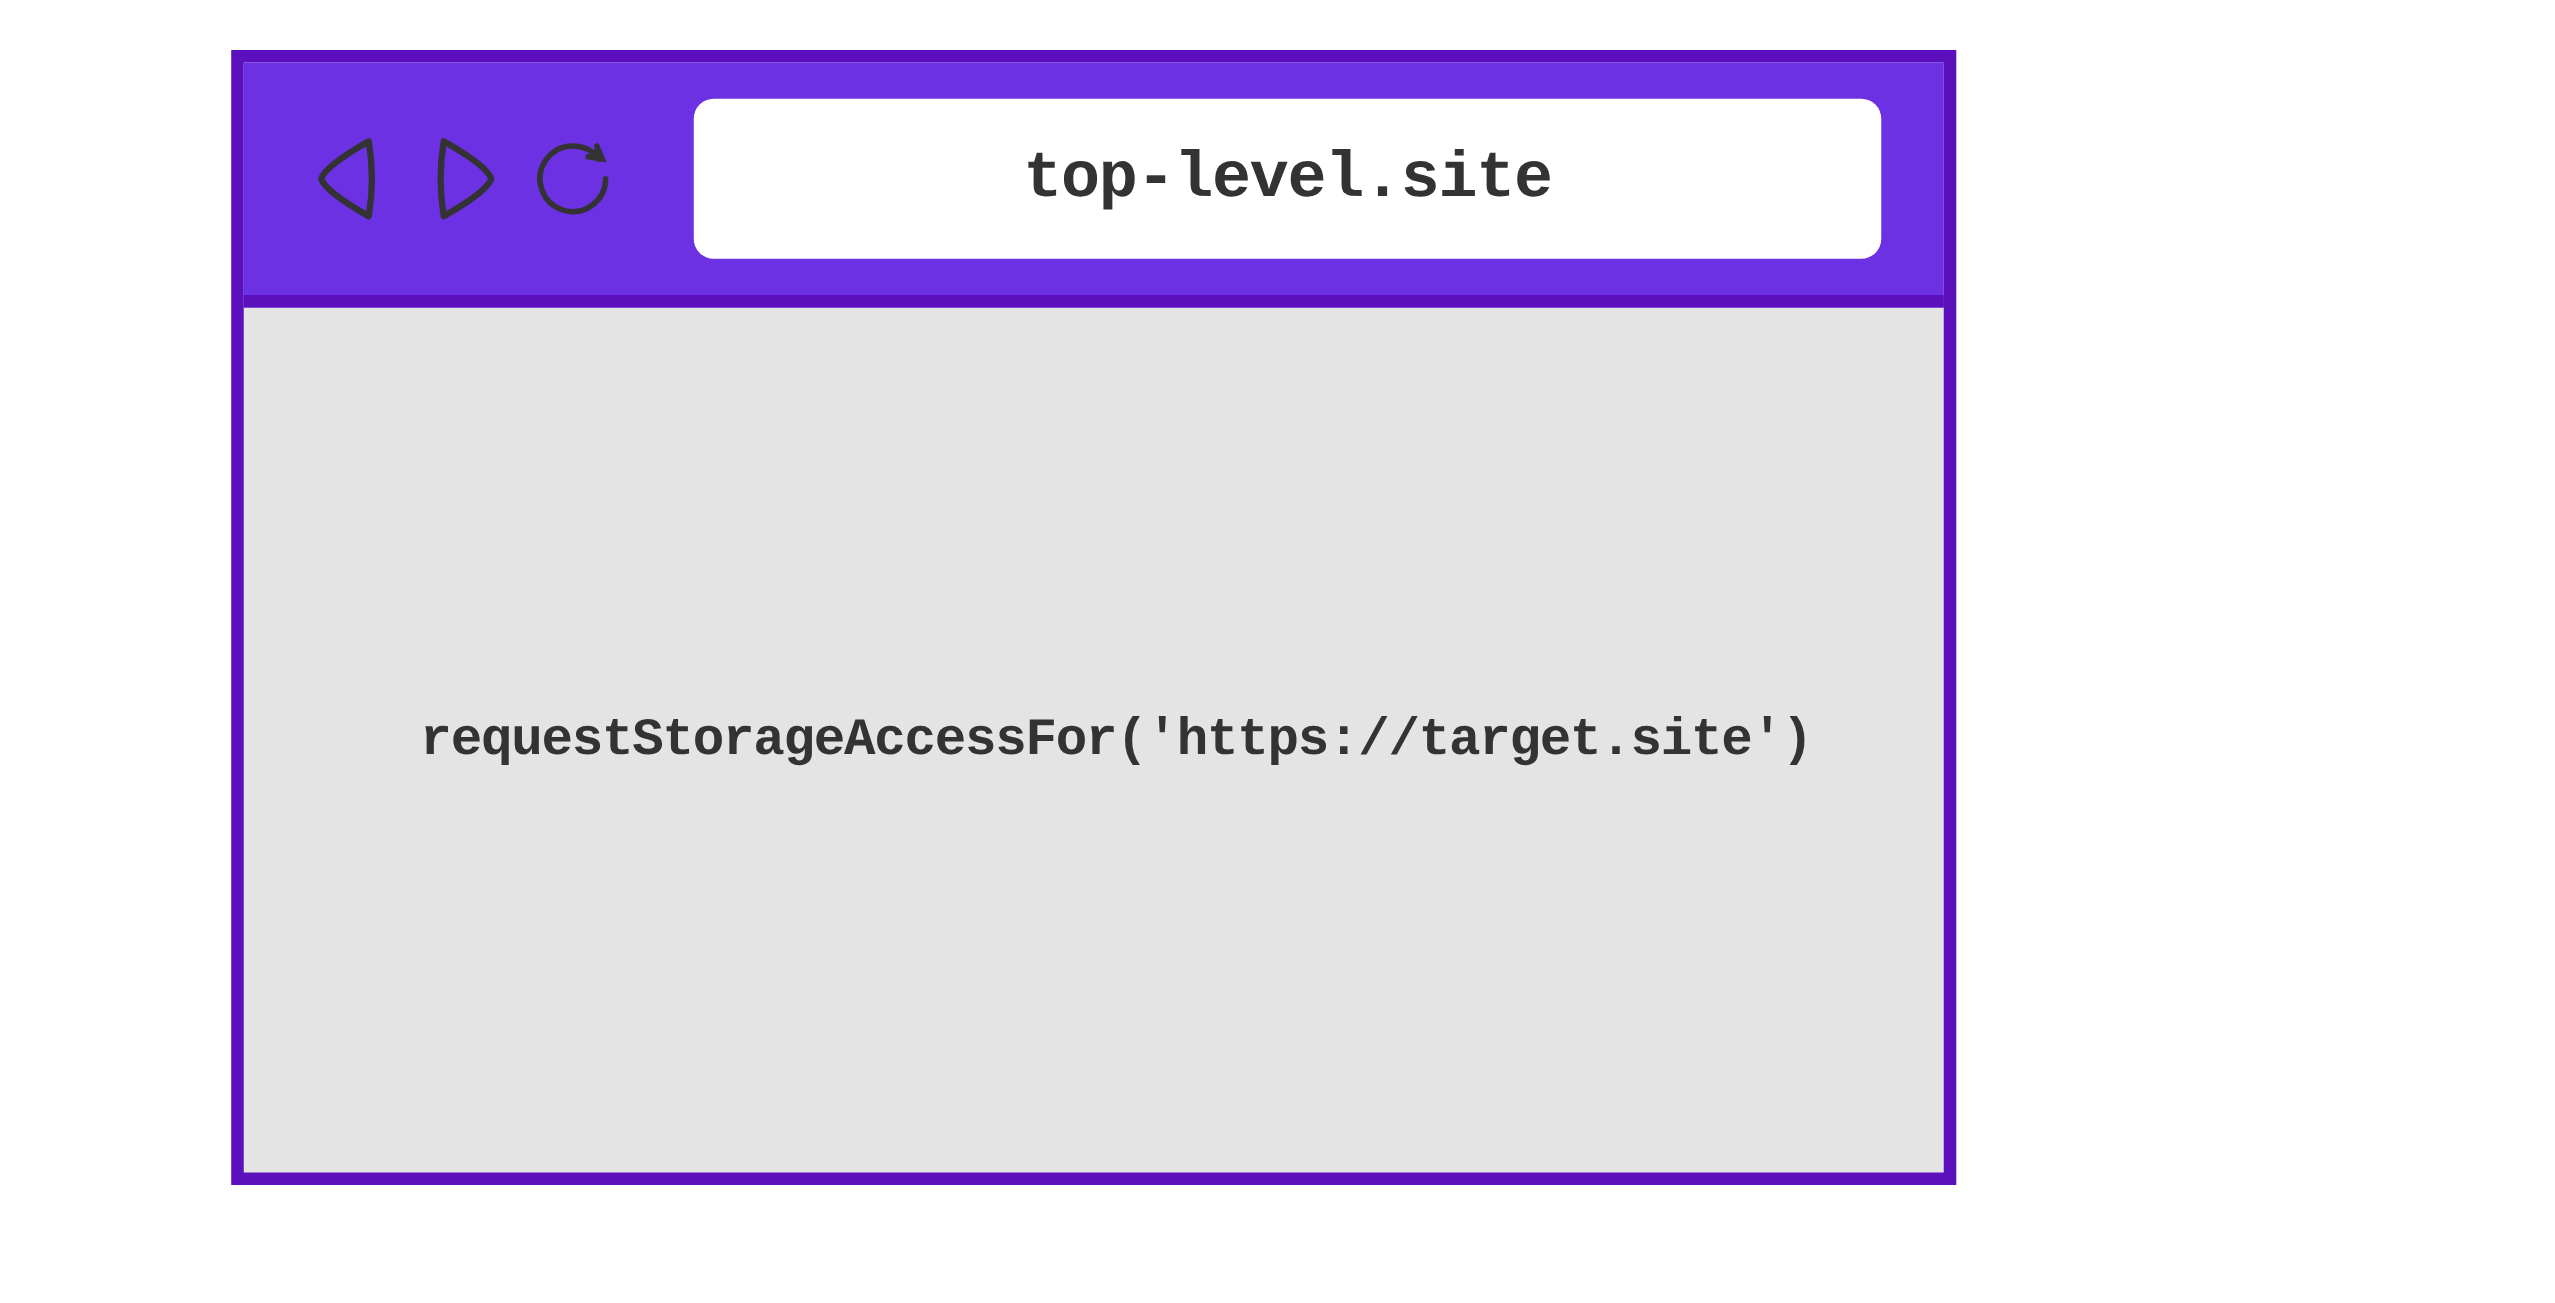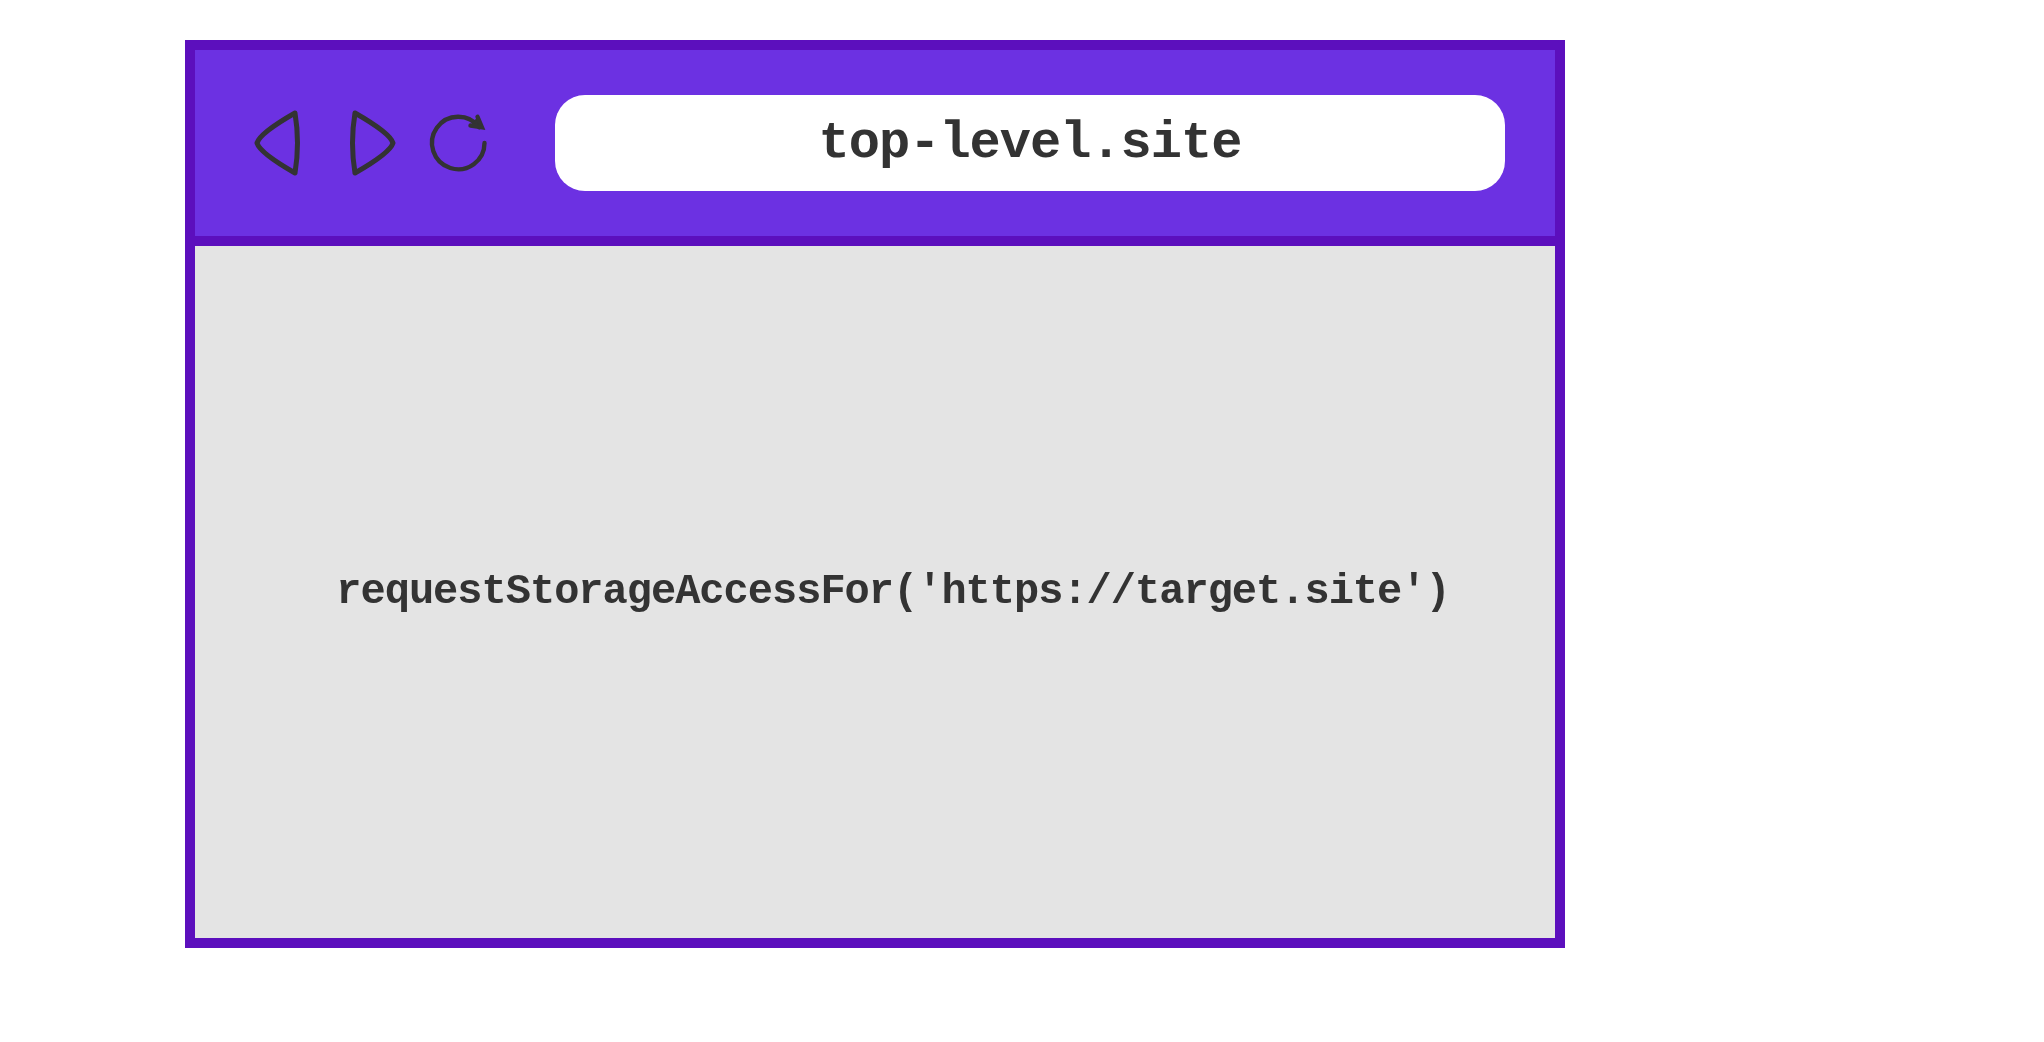--- a/index.html
+++ b/index.html
@@ -52,23 +52,23 @@
       justify-content: center;
     }
     
     .nav-icon svg {
       width: 100%;
       height: 100%;
     }
     
     .address-bar {
       flex: 1;
-      height: 96px;
+      height: 128px;
       background: #ffffff;
-      border-radius: 30px;
+      border-radius: 16px;
       display: flex;
       align-items: center;
       justify-content: center;
       margin-left: 30px;
     }
     
     .address-text {
       font-size: 52px;
       font-weight: bold;
       color: #333333;

